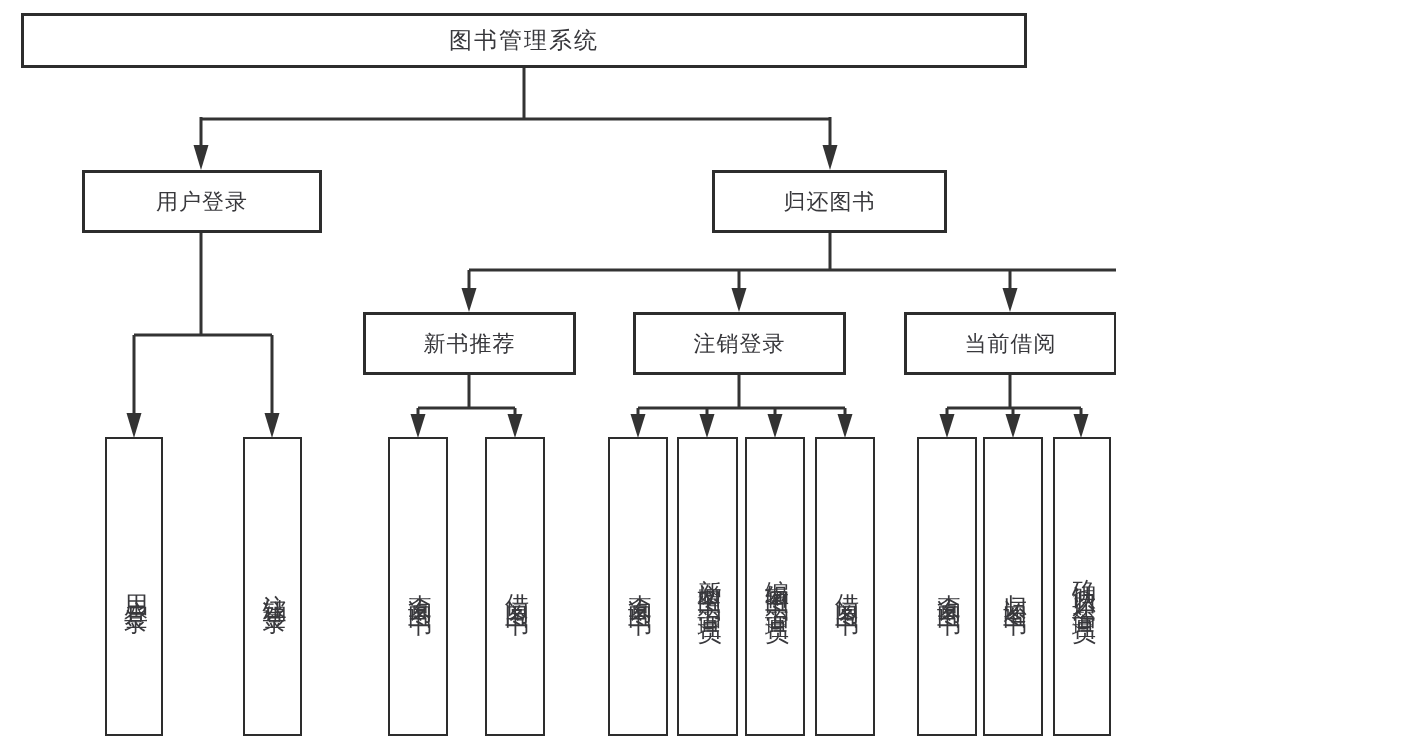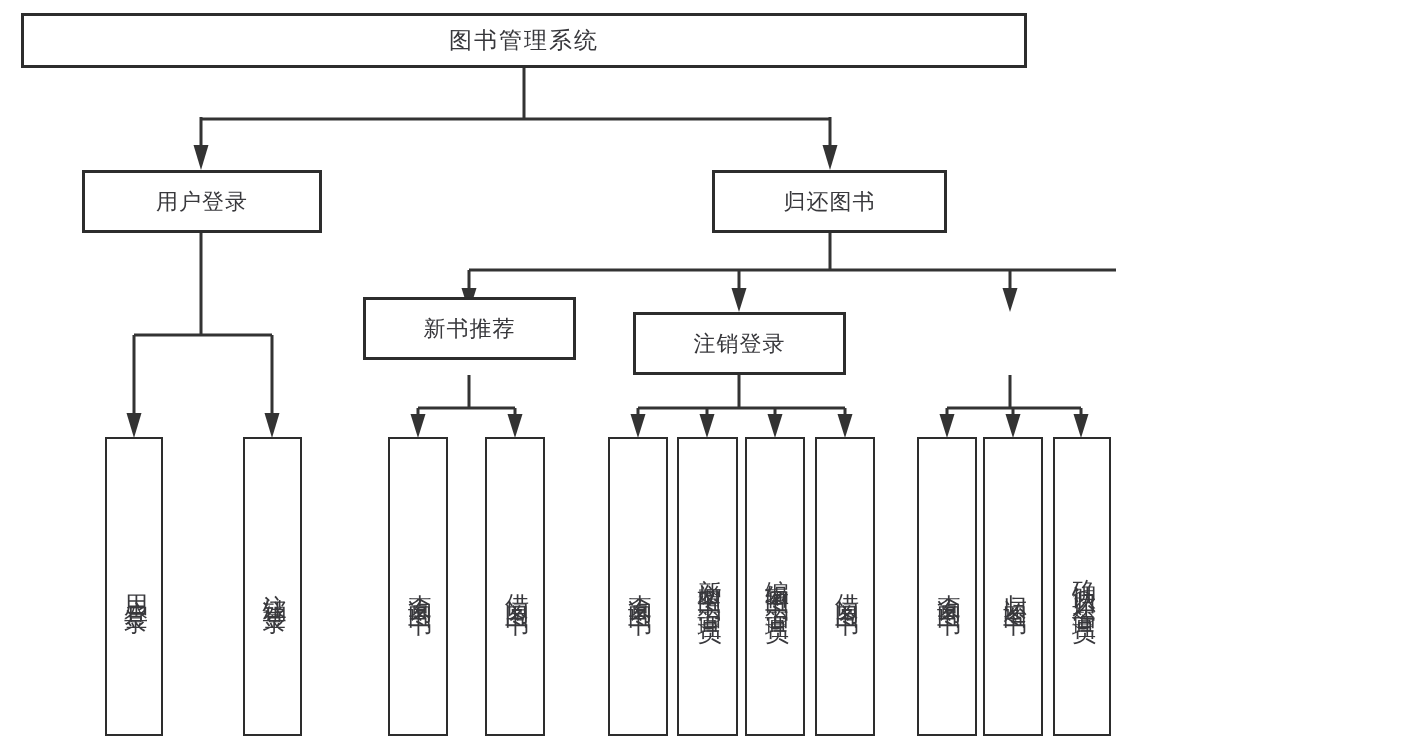--- a/index.html
+++ b/index.html
@@ -83,25 +83,28 @@
     <span>图书管理系统</span>
   </div>
 
   <div class="box h" style="left:82px;top:170px;width:240px;height:63px">
     <span>用户登录</span>
   </div>
   <div class="box h" style="left:712px;top:170px;width:235px;height:63px">
     <span>归还图书</span>
   </div>
 
-  <div class="box h" style="left:363px;top:297px;width:213px;height:63px">
+  <div class="box h" style="left:363px;top:312px;width:213px;height:63px">
     <span>新书推荐</span>
   </div>
   <div class="box h" style="left:633px;top:312px;width:213px;height:63px">
     <span>注销登录</span>
+  </div>
+  <div class="box h" style="left:904px;top:312px;width:213px;height:63px">
+    <span>当前借阅</span>
   </div>
 
   <div class="box v" style="left:105px;top:437px;width:58px;height:299px">
     <span>用户登录</span>
   </div>
   <div class="box v" style="left:243px;top:437px;width:59px;height:299px">
     <span>注销登录</span>
   </div>
 
   <div class="box v" style="left:388px;top:437px;width:60px;height:299px">

